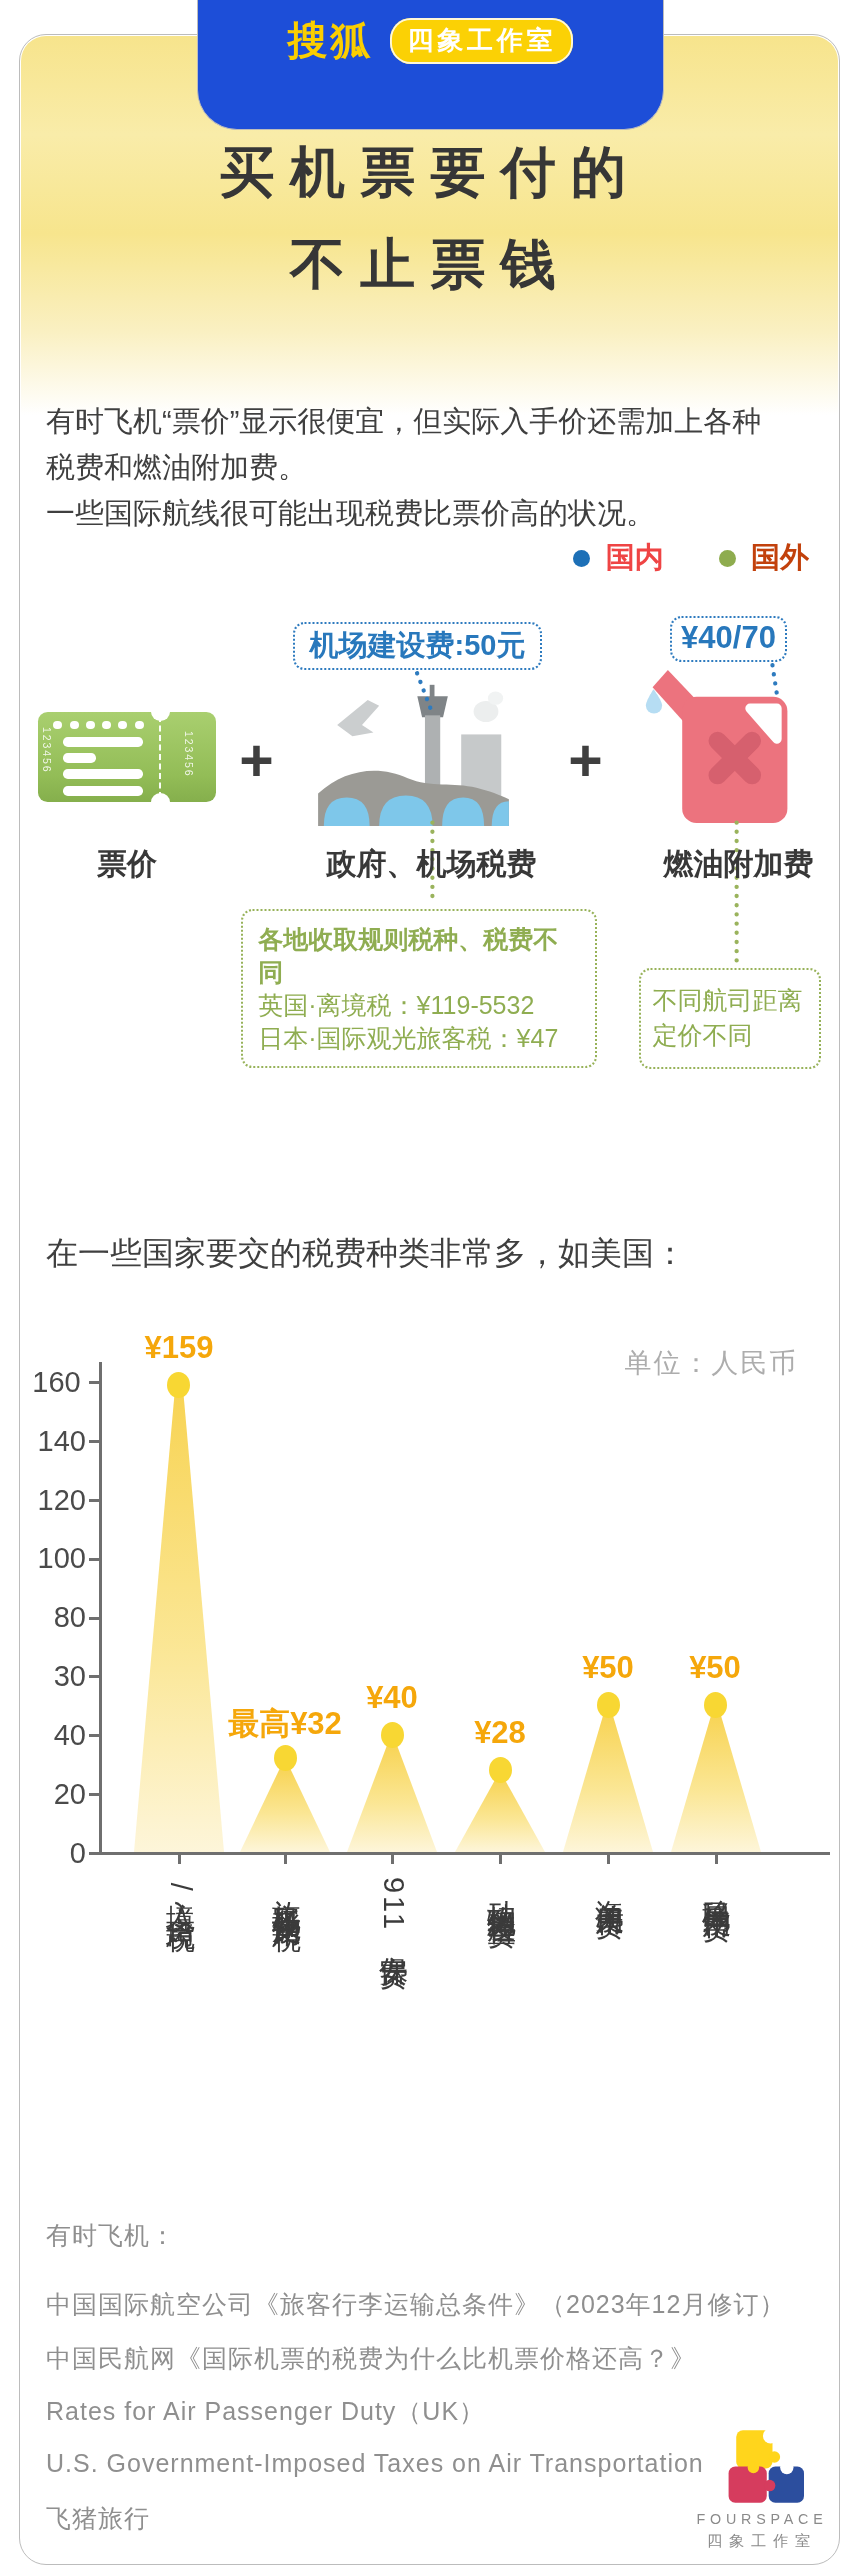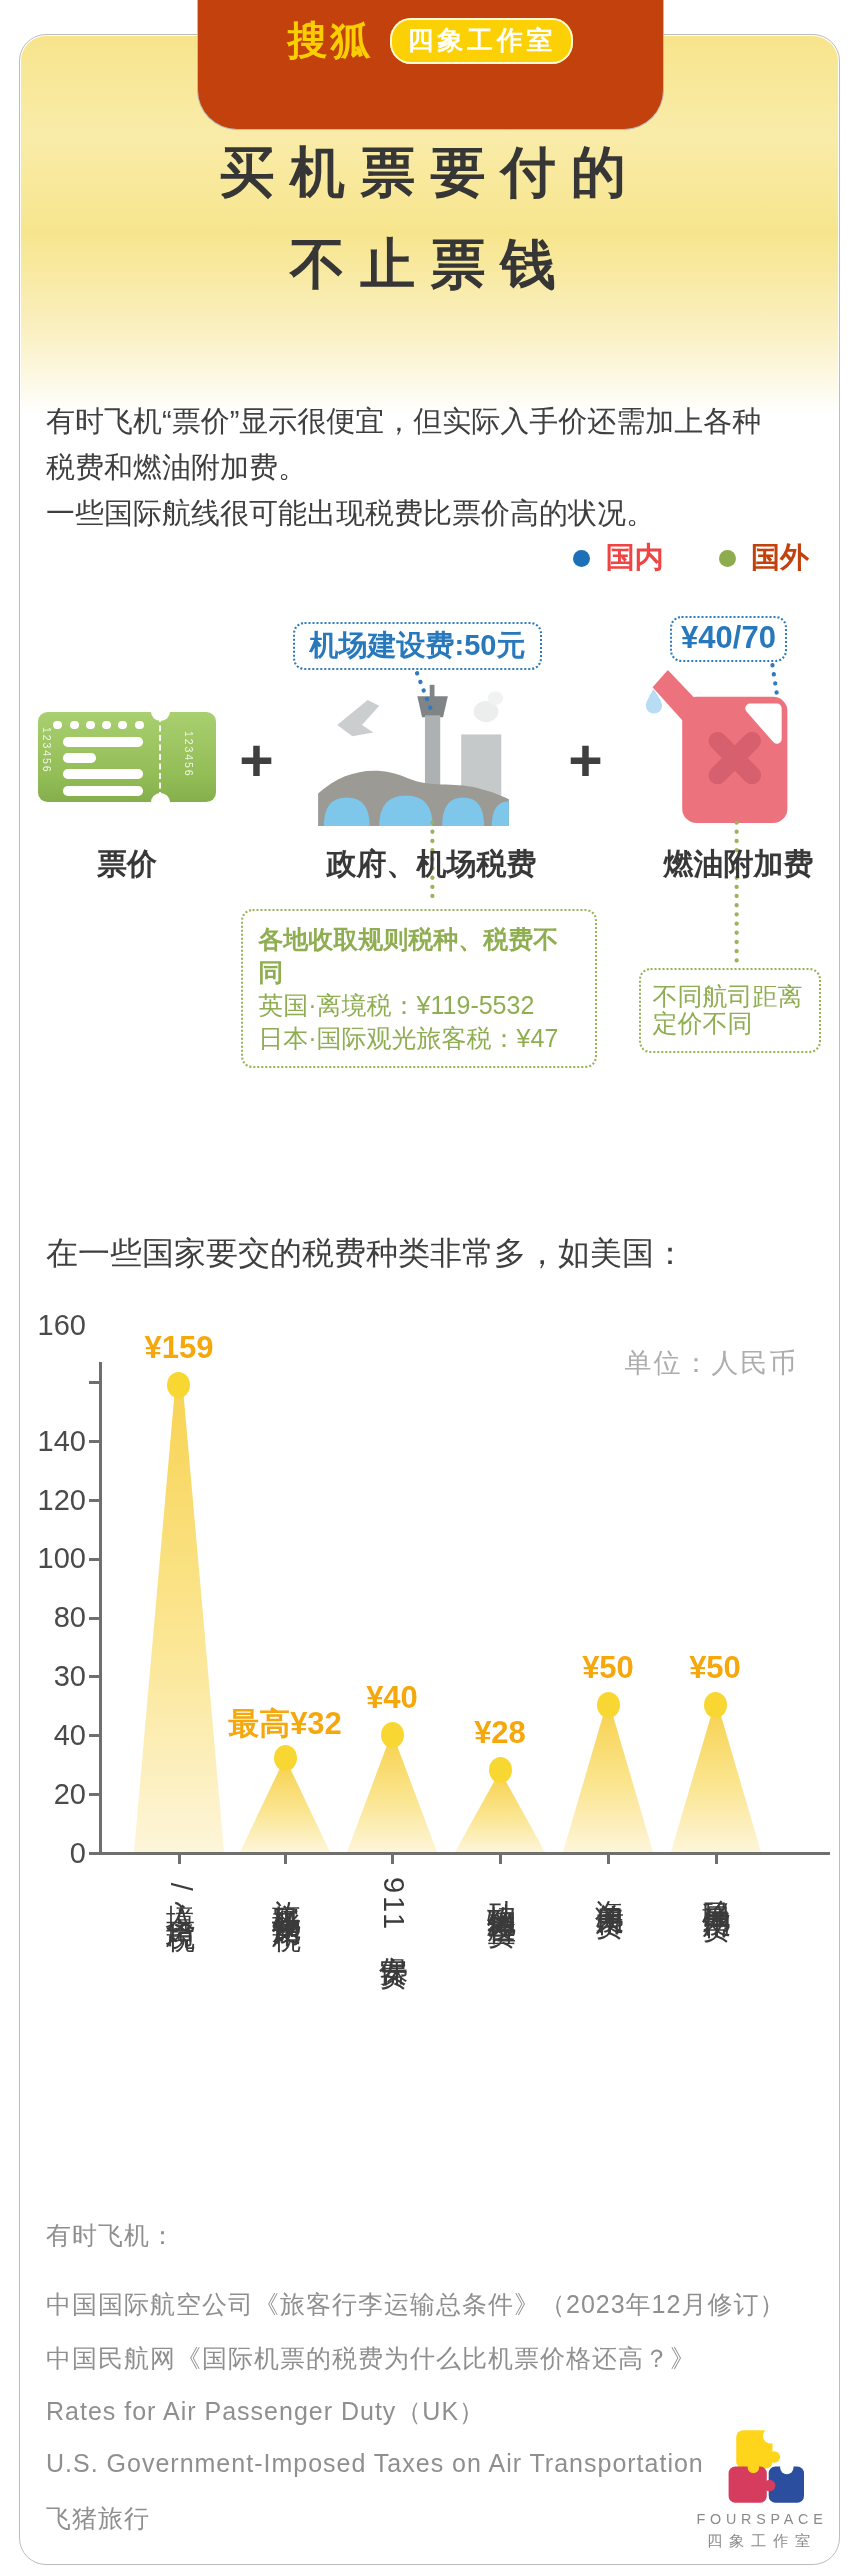--- a/index.html
+++ b/index.html
@@ -5,21 +5,21 @@
   html,body{margin:0;padding:0;background:#fff;}
   #page{position:relative;width:861px;height:2576px;background:#fff;overflow:hidden;
         font-family:"Liberation Sans","DejaVu Sans",sans-serif;color:#3f3f3f;}
   
   #card{position:absolute;left:19px;top:34px;width:821px;height:2531px;box-sizing:border-box;
         border:1.9px solid #bcbcbc;border-radius:27px;background:#fff;}
   #header-grad{position:absolute;left:21px;top:36px;width:817px;height:379px;
         border-radius:25px 25px 0 0;
         background:linear-gradient(180deg,#f7e48c 0%,#f9eca9 26%,#f7e58d 52%,#faf0c2 78%,rgba(255,255,255,0) 100%);}
   
-  #notch{position:absolute;left:197px;top:0;width:467px;height:130px;box-sizing:border-box;background:#c2410c;
+  #notch{position:absolute;left:197px;top:0;width:467px;height:130px;box-sizing:border-box;background:#1d4ed8;
         border-left:1.9px solid #bcbcbc;border-right:1.9px solid #bcbcbc;border-bottom:1.9px solid #bcbcbc;
         border-radius:0 0 40px 40px;z-index:3;}
   #brand-row{display:flex;align-items:center;justify-content:center;gap:17px;padding-top:13.4px;}
   .brand-text{font-size:40px;font-weight:900;color:#fbce00;letter-spacing:2.9px;}
   .brand-badge{background:#fbd105;color:#fff;font-size:26px;font-weight:800;letter-spacing:3.8px;
         border-radius:21px;padding:5.7px 17px;box-shadow:inset 0 0 0 1.9px rgba(255,255,255,.85);}
   .main-title{position:absolute;left:0;width:100%;text-align:center;font-weight:900;color:#363636;
         font-size:55px;letter-spacing:15.3px;z-index:2;}
   #title1{top:136px;}
   #title2{top:228px;}
@@ -38,21 +38,21 @@
   #legend-foreign .legend-dot{background:#8eac4e;}
   
   .callout-blue{position:absolute;box-sizing:border-box;border:2.9px dotted #2e7bbf;border-radius:11.5px;
         color:#2878bc;font-weight:700;text-align:center;background:#fff;z-index:2;}
   #callout-airport{left:293px;top:622px;width:249px;height:48px;font-size:29px;line-height:42px;}
   #callout-fuel{left:670px;top:616px;width:117px;height:46px;font-size:31px;line-height:40px;}
   .note-green{position:absolute;box-sizing:border-box;border:2.9px dotted #97b259;border-radius:11.5px;
         color:#8fad51;font-size:25px;line-height:33px;background:#fff;z-index:2;}
   #note-airport{left:241px;top:909px;width:356px;padding:11.5px 15.3px;}
   #note-airport .note-title{font-weight:800;}
-  #note-fuel{left:639px;top:968px;width:182px;padding:13.4px 11.5px;line-height:27px;}
+  #note-fuel{left:639px;top:968px;width:182px;padding:13.4px 11.5px;line-height:35px;}
   .plus-sign{position:absolute;width:57px;text-align:center;font-size:59px;font-weight:800;color:#3f3f3f;top:727px;}
   #plus1{left:228px;}
   #plus2{left:557px;}
   .icon-label{position:absolute;top:844px;text-align:center;font-size:30px;font-weight:700;color:#383838;z-index:2;}
   #label-ticket{left:39px;width:176px;}
   #label-airport{left:316px;width:231px;}
   #label-fuel{left:658px;width:161px;}
   
   #ticket{position:absolute;left:38px;top:712px;width:178px;height:90px;border-radius:9.6px;overflow:hidden;
         background:linear-gradient(180deg,#a9cf6f 0%,#93bd57 70%,#85af4c 100%);}
@@ -201,21 +201,21 @@
       <div class="ytick-label" style="top: 1660px;">30</div>
       <div class="ytick-dash" style="top: 1675px;"></div>
       <div class="ytick-label" style="top: 1601px;">80</div>
       <div class="ytick-dash" style="top: 1617px;"></div>
       <div class="ytick-label" style="top: 1542px;">100</div>
       <div class="ytick-dash" style="top: 1558px;"></div>
       <div class="ytick-label" style="top: 1484px;">120</div>
       <div class="ytick-dash" style="top: 1499px;"></div>
       <div class="ytick-label" style="top: 1425px;">140</div>
       <div class="ytick-dash" style="top: 1440px;"></div>
-      <div class="ytick-label" style="top: 1309px;">160</div>
+      <div class="ytick-label" style="top: 1366px; text-align: center;">160</div>
       <div class="ytick-dash" style="top: 1381px;"></div>
       <div class="chart-cone" style="left: 134px; top: 1394px; height: 458px;"></div>
       <div class="chart-point" style="left: 167px; top: 1372px;"></div>
       <div class="chart-value-label" style="left: 93px; top: 1330px;">¥159</div>
       <div class="xtick-dash" style="left: 178px;"></div>
       <div class="chart-cat-label" style="left: 161px;">入境/离境税</div>
       <div class="chart-cone" style="left: 240px; top: 1767px; height: 85px;"></div>
       <div class="chart-point" style="left: 274px; top: 1745px;"></div>
       <div class="chart-value-label" style="left: 199px; top: 1703px;">最高¥32</div>
       <div class="xtick-dash" style="left: 284px;"></div>

